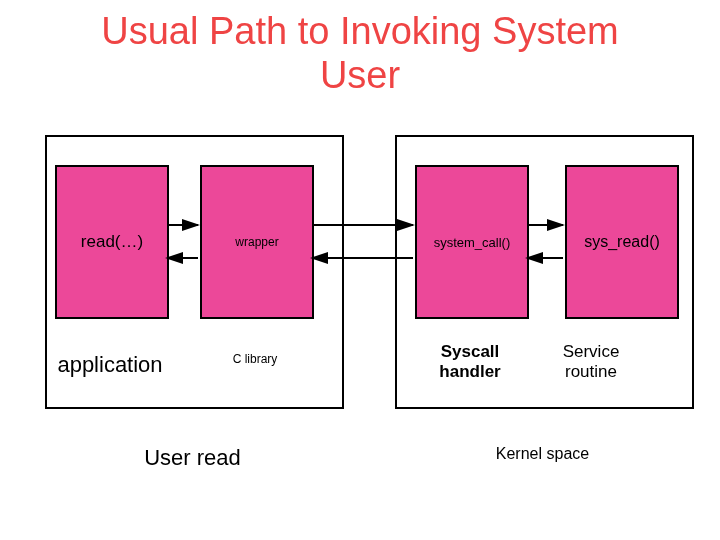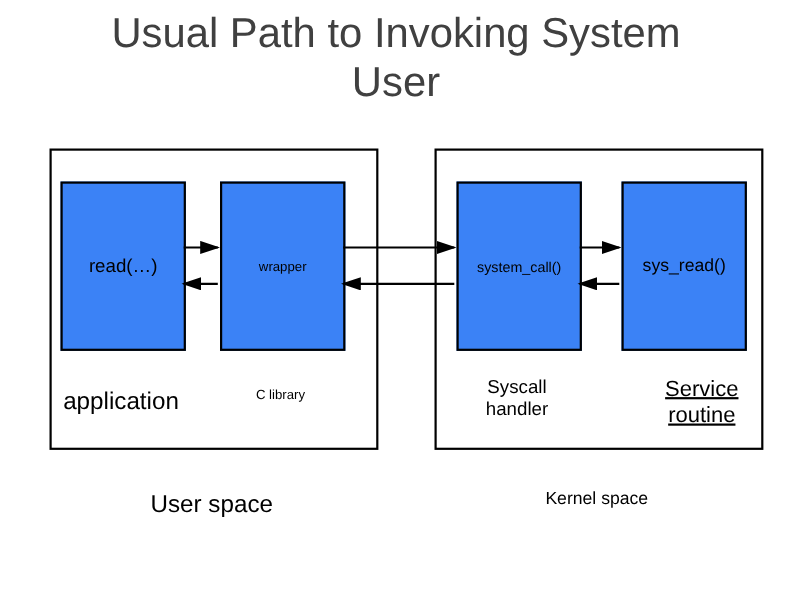--- a/index.html
+++ b/index.html
@@ -5,35 +5,35 @@
   body {
     margin: 0;
     padding: 0;
     width: 720px;
     height: 540px;
     font-family: Arial, Helvetica, sans-serif;
     background: #fff;
     position: relative;
   }
   .title {
-    color: #404040;
+    color: #ef4444;
     font-size: 38px;
     text-align: center;
     padding-top: 10px;
     line-height: 1.15;
   }
   .outer-box {
     position: absolute;
     border: 2px solid #000;
     background: #fff;
   }
   .inner-box {
     position: absolute;
     border: 2px solid #000;
-    background: #3b82f6;
+    background: #ec4899;
     text-align: left;
     display: flex;
     align-items: center;
     justify-content: center;
   }
   .label {
     position: absolute;
     text-align: center;
     color: #000;
   }
@@ -73,32 +73,32 @@
 </div>
 
 <div class="label" style="left:55px; top:352px; width:110px; font-size:22px;">
   <span>application</span>
 </div>
 
 <div class="label" style="left:200px; top:352px; width:110px; font-size:12px;">
   <span>C library</span>
 </div>
 
-<div class="label" style="left:415px; top:342px; width:110px; font-size:17px; line-height:1.2;">
+<div class="label" style="left:415px; top:342px; width:110px; font-size:17px; line-height:1.2;font-weight:bold;">
   <span>Syscall</span><br>
   <span>handler</span>
 </div>
 
-<div class="label" style="left:583px; top:342px; width:110px; font-size:20px; line-height:1.2;text-decoration:underline;">
+<div class="label" style="left:536px; top:342px; width:110px; font-size:17px; line-height:1.2;">
   <span>Service</span><br>
   <span>routine</span>
 </div>
 
 <div class="label" style="left:45px; top:445px; width:295px; font-size:22px;">
-  <span>User space</span>
+  <span>User read</span>
 </div>
 
 <div class="label" style="left:395px; top:445px; width:295px; font-size:16px;">
   <span>Kernel space</span>
 </div>
 
 <svg class="arrows" width="720" height="540">
   <defs>
     <marker id="ah" markerWidth="10" markerHeight="10" refX="8" refY="3" orient="auto">
       <path d="M0,0 L9,3 L0,6 Z" fill="#000"></path>

